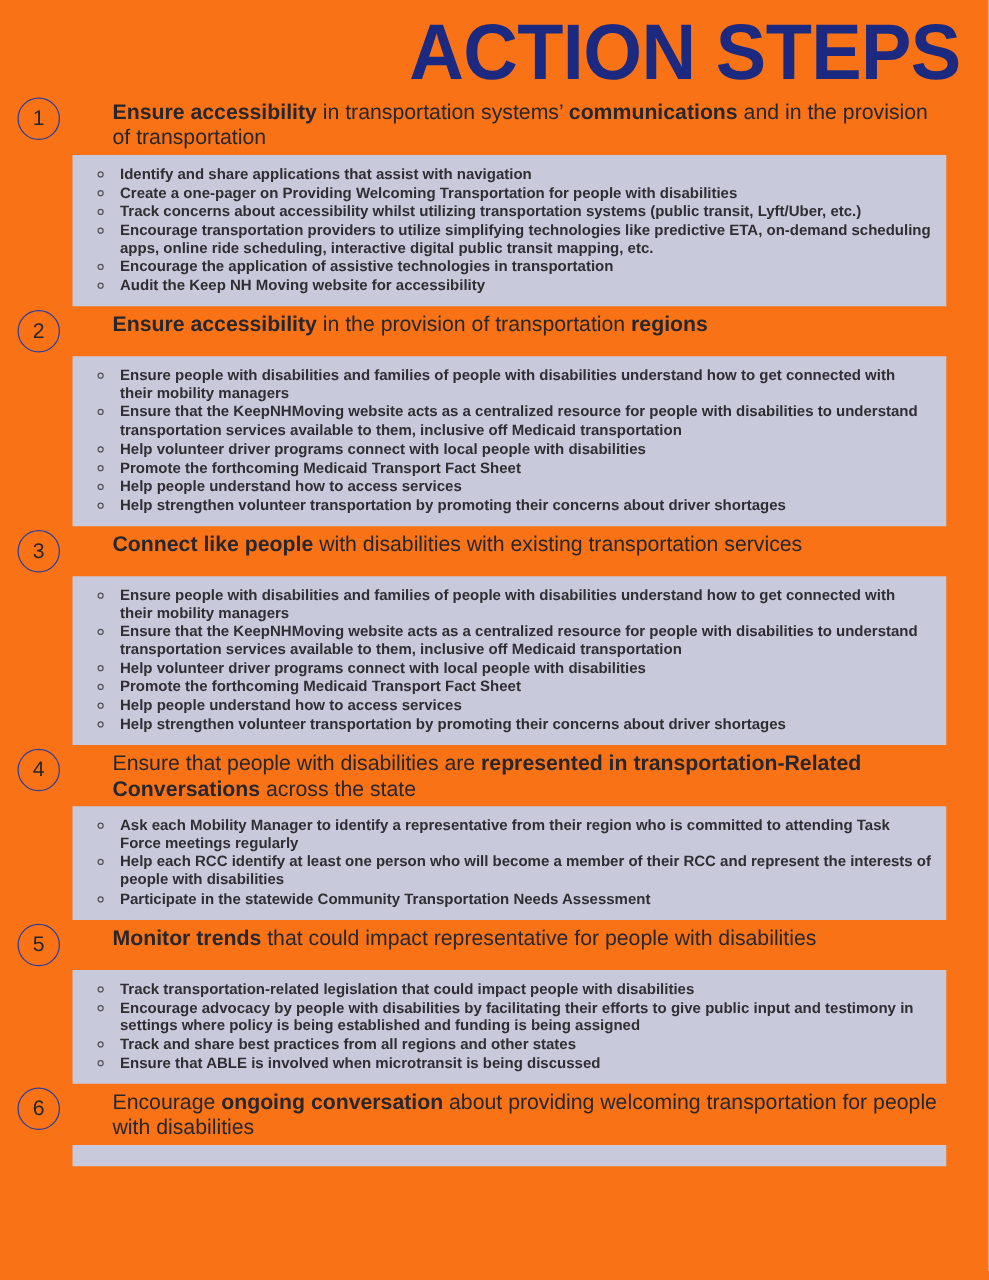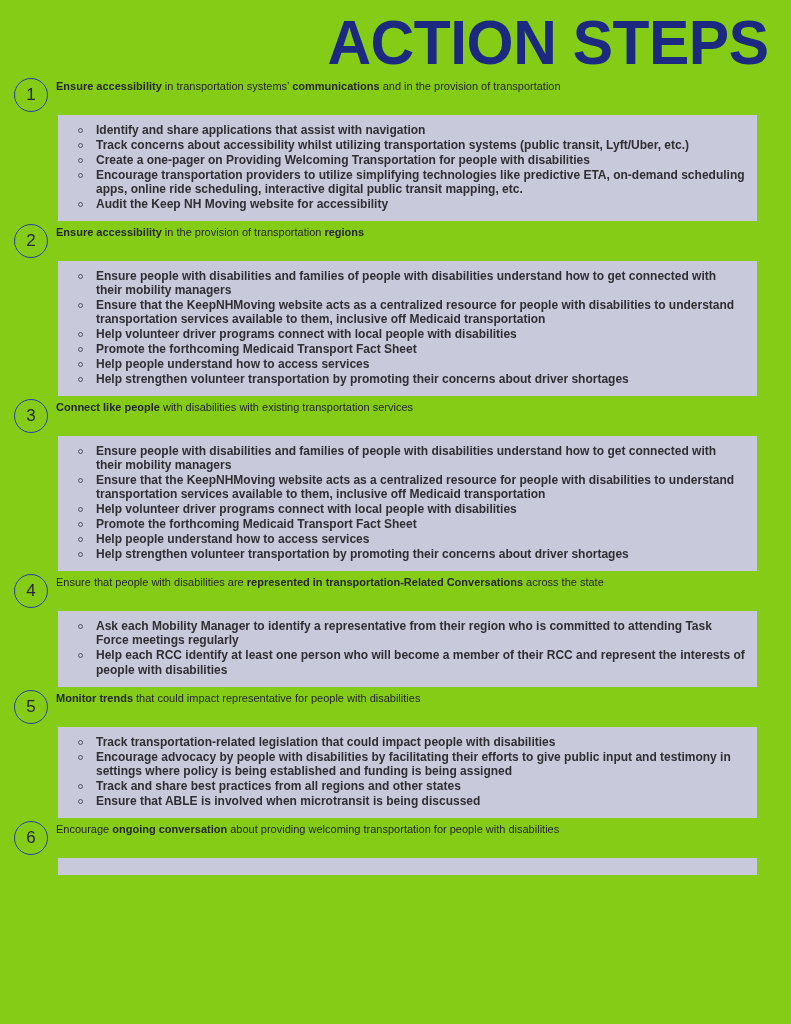--- a/index.html
+++ b/index.html
@@ -11,21 +11,21 @@
     width: 791px;
     height: 1024px;
     font-family: "Liberation Sans", "DejaVu Sans", sans-serif;
     color: #2a2a2a;
     overflow: hidden;
   }
   .page {
     position: relative;
     width: 791px;
     height: 1024px;
-    background: #84cc16;
+    background: #f97316;
     box-sizing: border-box;
   }
 
   
   .title-bar {
     padding: 12px 22px 2px 22px;
     text-align: right;
   }
   .title {
     display: inline-block;
@@ -64,24 +64,25 @@
     justify-content: center;
     font-size: 17px;
     color: #26262b;
     margin-top: 1px;
     margin-right: 8px;
     background: transparent;
     box-sizing: border-box;
   }
   .head-text {
     flex: 1 1 auto;
-    font-size: 11px;
+    font-size: 17px;
     line-height: 1.22;
     color: #26262b;
     padding-top: 3px;
+    margin-left: 34px;
   }
   .head-text b { font-weight: bold; }
 
   
   .bullets {
     margin: 1px 34px 0 58px;
     background: #c9c9dc;
     padding: 8px 12px 9px 14px;
     box-sizing: border-box;
   }
@@ -122,23 +123,24 @@
 
   <div class="sections">
       <div class="section">
         <div class="head-row">
           <div class="num-circle">1</div>
           <div class="head-text"><b>Ensure accessibility</b><span> in transportation systems’ </span><b>communications</b><span> and in the provision of transportation</span></div>
         </div>
         <div class="bullets">
           <ul>
             <li>Identify and share applications that assist with navigation</li>
+            <li>Create a one-pager on Providing Welcoming Transportation for people with disabilities</li>
             <li>Track concerns about accessibility whilst utilizing transportation systems (public transit, Lyft/Uber, etc.)</li>
-            <li>Create a one-pager on Providing Welcoming Transportation for people with disabilities</li>
             <li>Encourage transportation providers to utilize simplifying technologies like predictive ETA, on-demand scheduling apps, online ride scheduling, interactive digital public transit mapping, etc.</li>
+            <li>Encourage the application of assistive technologies in transportation</li>
             <li>Audit the Keep NH Moving website for accessibility</li>
           </ul>
         </div>
       </div>
       <div class="section">
         <div class="head-row">
           <div class="num-circle">2</div>
           <div class="head-text"><b>Ensure accessibility</b><span> in the provision of transportation </span><b>regions</b></div>
         </div>
         <div class="bullets">
@@ -170,20 +172,21 @@
       </div>
       <div class="section">
         <div class="head-row">
           <div class="num-circle">4</div>
           <div class="head-text"><span>Ensure that people with disabilities are </span><b>represented in transportation-Related Conversations</b><span> across the state</span></div>
         </div>
         <div class="bullets">
           <ul>
             <li>Ask each Mobility Manager to identify a representative from their region who is committed to attending Task Force meetings regularly</li>
             <li>Help each RCC identify at least one person who will become a member of their RCC and represent the interests of people with disabilities</li>
+            <li>Participate in the statewide Community Transportation Needs Assessment</li>
           </ul>
         </div>
       </div>
       <div class="section">
         <div class="head-row">
           <div class="num-circle">5</div>
           <div class="head-text"><b>Monitor trends</b><span> that could impact representative for people with disabilities</span></div>
         </div>
         <div class="bullets">
           <ul>

